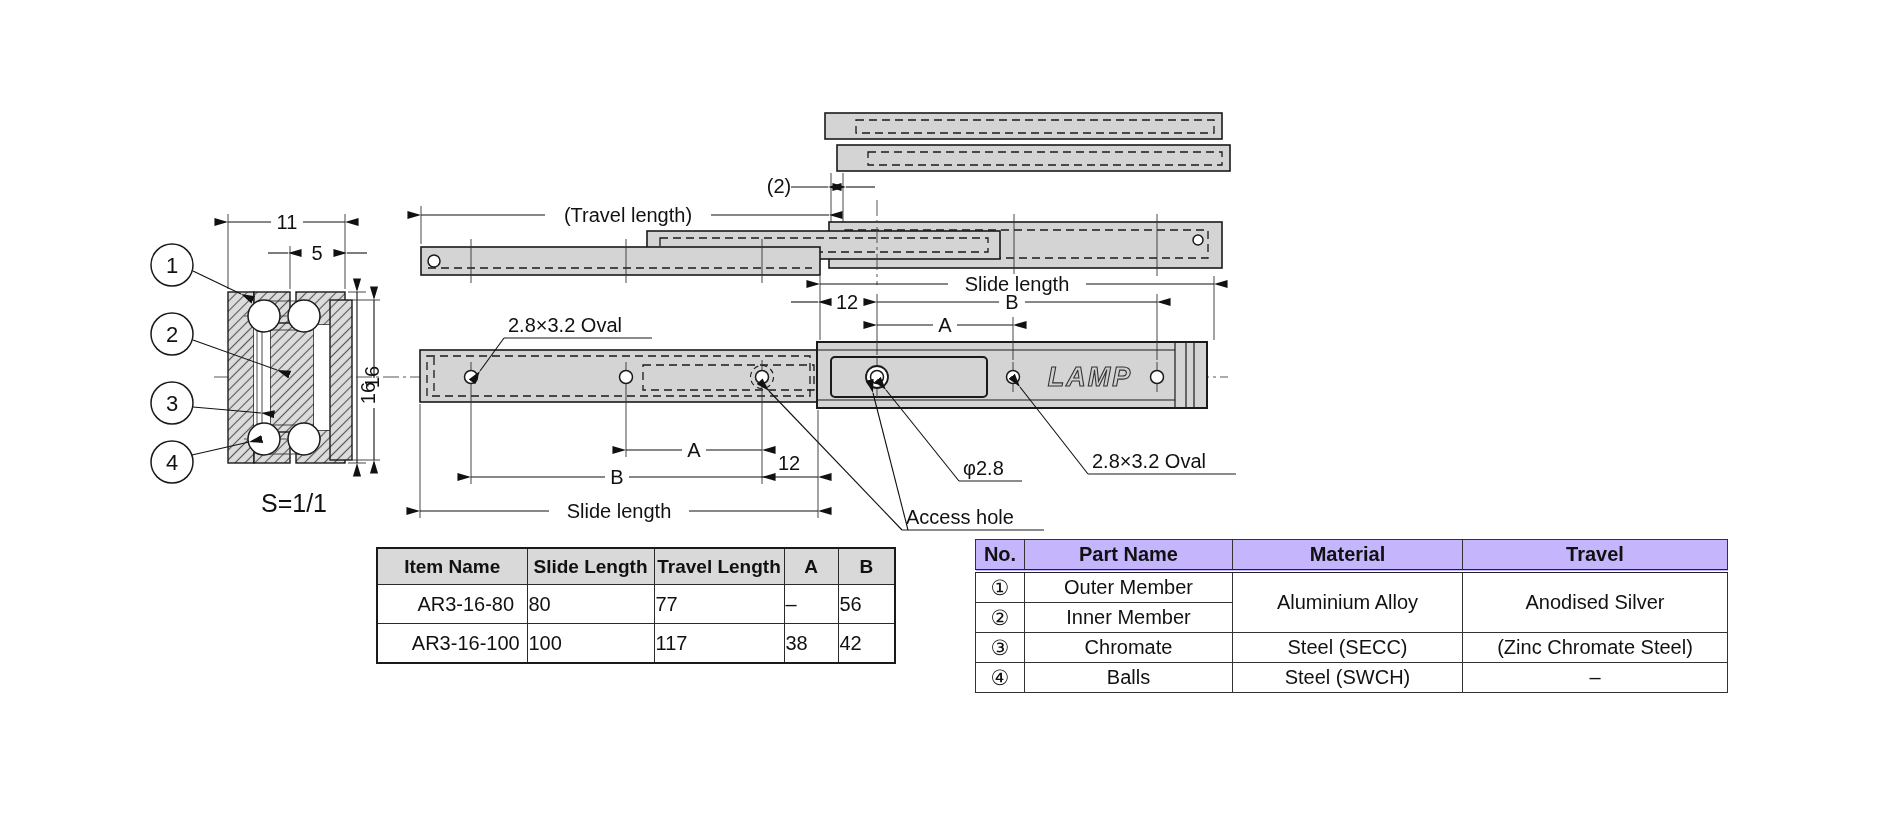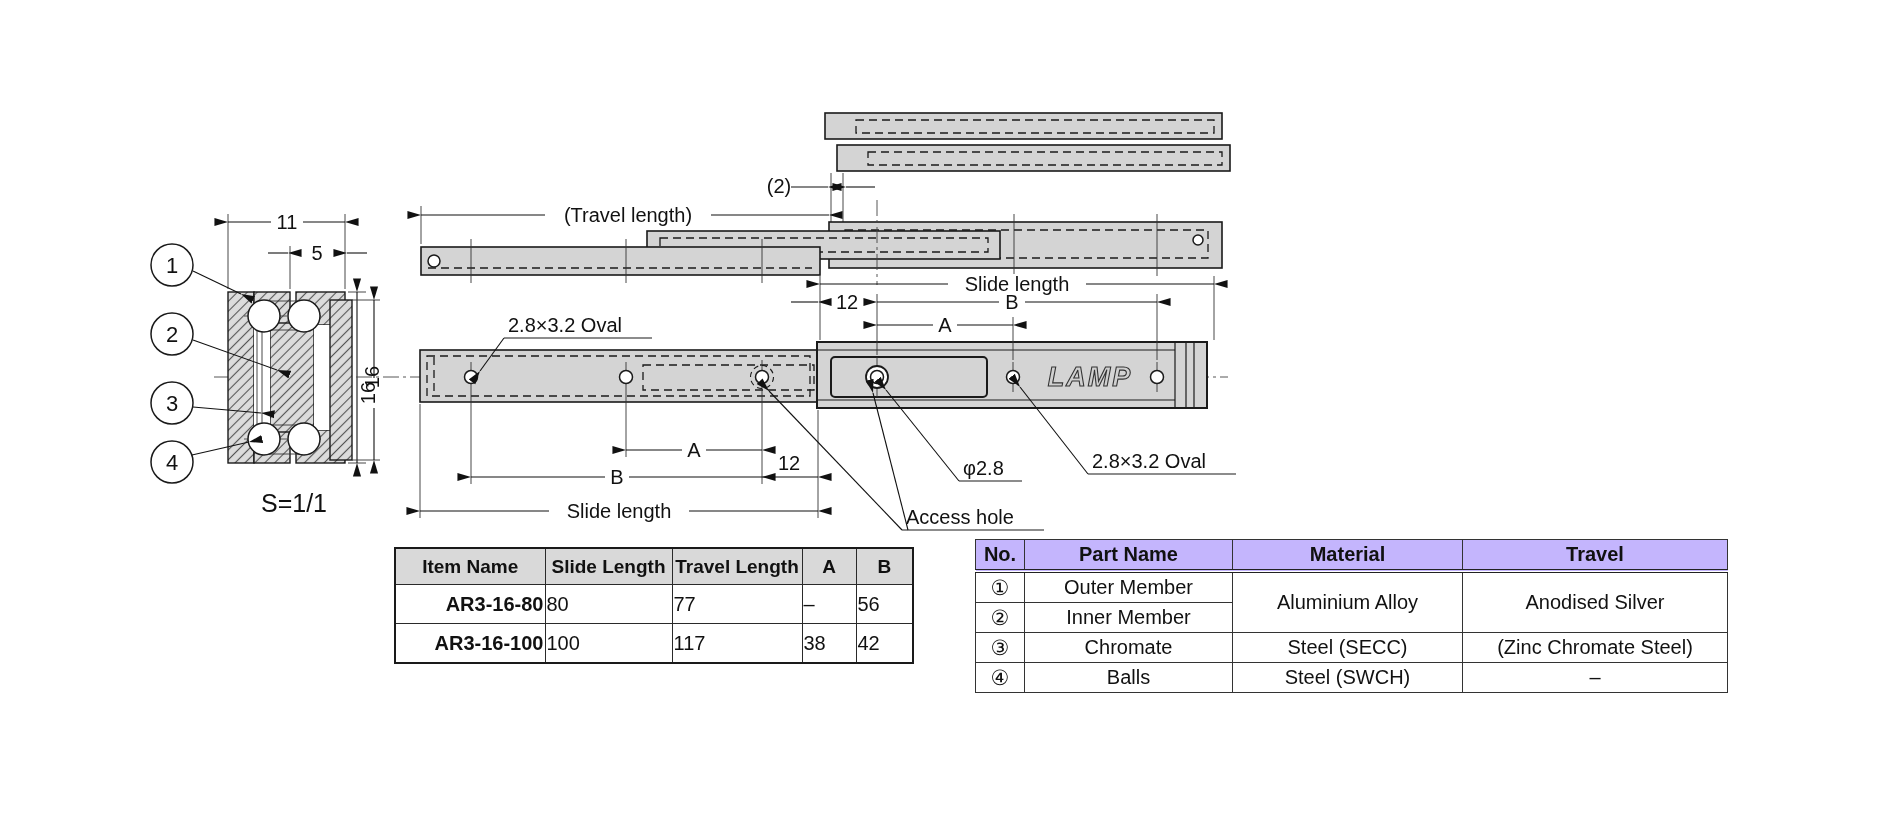--- a/index.html
+++ b/index.html
@@ -22,25 +22,25 @@
   .tm  { text-anchor:middle; }
   .bt  { font-size:22px; }
   .ts  { font-size:25px; }
   .logo { font-family:"Liberation Sans", sans-serif; font-style:italic; font-weight:bold;
           font-size:27px; letter-spacing:2px; fill:#d0d0d0; stroke:#333; stroke-width:1.1; }
 
   
   .tblwrap { position:absolute; color:#111; }
   .tblwrap table { border-collapse:collapse; table-layout:fixed; width:100%;
                    font-family:"Liberation Sans", sans-serif; font-size:20px; }
-  .spec { left:394px; top:547px; width:518px; }
+  .spec { left:376px; top:547px; width:518px; }
   .spec table { border:2.5px solid #1a1a1a; }
   .spec th { background:#d9d9d9; border:1.6px solid #2a2a2a; height:33px; font-size:19px; font-weight:bold; text-align:center; }
   .spec td { border:1.6px solid #2a2a2a; height:36px; text-align:left; }
-  .spec td.l { text-align:right; padding-left:28px;font-weight:bold; }
+  .spec td.l { text-align:center; padding-left:28px; }
   .parts { left:975px; top:539px; width:752px; }
   .parts table { border:1.5px solid #222; }
   .parts th { border:1px solid #333; border-bottom:4px double #222; height:27px; background:#c4b5fd; font-weight:bold; text-align:center; }
   .parts td { border:1px solid #333; height:27px; text-align:center; }
   .parts td.no { font-size:21px; }
 </style>
 </head>
 <body>
 
 <div class="stage">

